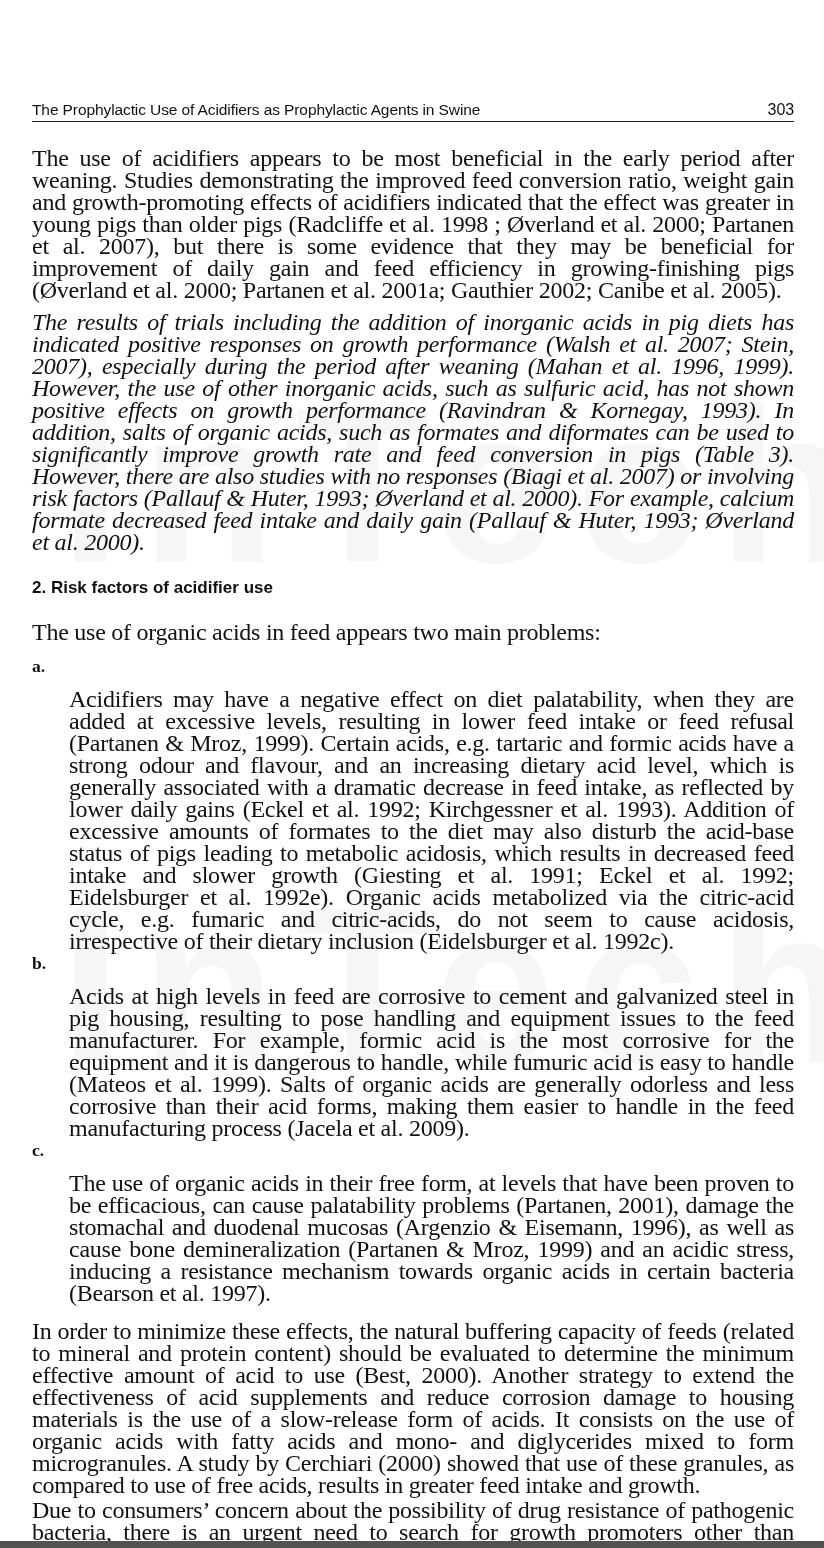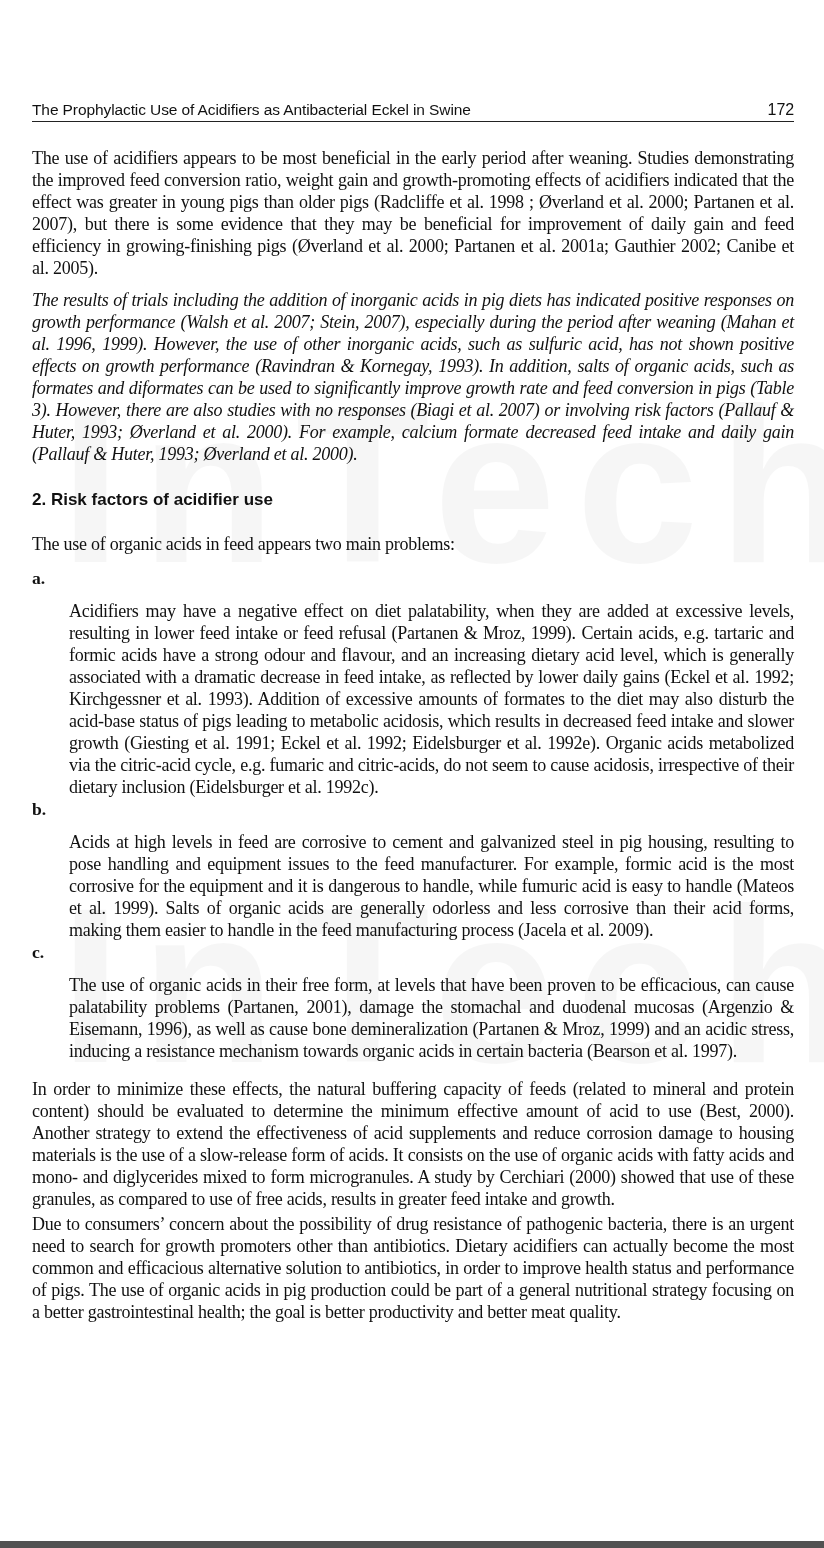--- a/index.html
+++ b/index.html
@@ -29,21 +29,21 @@
     line-height: 20px;
     border-bottom: 1px solid #222;
     padding-bottom: 1px;
     letter-spacing: -0.1px;
   }
   .running-header .page-num {
     font-size: 16px;
   }
   .body-text {
     font-family: "Liberation Serif", serif;
-    font-size: 18px;
+    font-size: 24px;
     line-height: 22px;
     text-align: justify;
     margin: 0;
     letter-spacing: -0.25px;
   }
   .p1 { margin-top: 25px; }
   .p2 { margin-top: 10px; font-style: italic; }
   .heading {
     font-family: "Liberation Sans", sans-serif;
     font-weight: bold;
@@ -100,22 +100,22 @@
 </style>
 </head>
 <body>
 
 <div class="watermark">InTech</div>
 <div class="watermark w2">InTech</div>
 
 <div class="page">
 
   <div class="running-header">
-    <span>The Prophylactic Use of Acidifiers as Antibacterial Eckel in Swine</span>
-    <span class="page-num">172</span>
+    <span>The Prophylactic Use of Acidifiers as Prophylactic Agents in Swine</span>
+    <span class="page-num">303</span>
   </div>
 
   <p class="body-text p1">The use of acidifiers appears to be most beneficial in the early period after weaning. Studies demonstrating the improved feed conversion ratio, weight gain and growth-promoting effects of acidifiers indicated that the effect was greater in young pigs than older pigs (Radcliffe et al. 1998 ;  Øverland et al. 2000; Partanen et al. 2007), but there is some evidence that they may be beneficial for improvement of daily gain and feed efficiency in growing-finishing pigs (Øverland et al. 2000; Partanen et al. 2001a; Gauthier 2002; Canibe et al. 2005).</p>
 
   <p class="body-text p2">The results of trials including the addition of inorganic acids in pig diets has indicated positive responses on growth performance (Walsh et al. 2007; Stein, 2007), especially during the period after weaning (Mahan et al. 1996, 1999). However, the use of other inorganic acids, such as sulfuric acid, has not shown positive effects on growth performance (Ravindran &amp; Kornegay, 1993). In addition, salts of organic acids, such as formates and diformates can be used to significantly improve growth rate and feed conversion in pigs (Table 3). However, there are also studies with no responses (Biagi et al. 2007) or involving risk factors (Pallauf &amp; Huter, 1993; Øverland et al. 2000). For example, calcium formate decreased feed intake and daily gain (Pallauf &amp; Huter, 1993; Øverland et al. 2000).</p>
 
   <h3 class="heading h3">2. Risk factors of acidifier use</h3>
 
   <p class="body-text intro">The use of organic acids in feed appears two main problems:</p>
 

